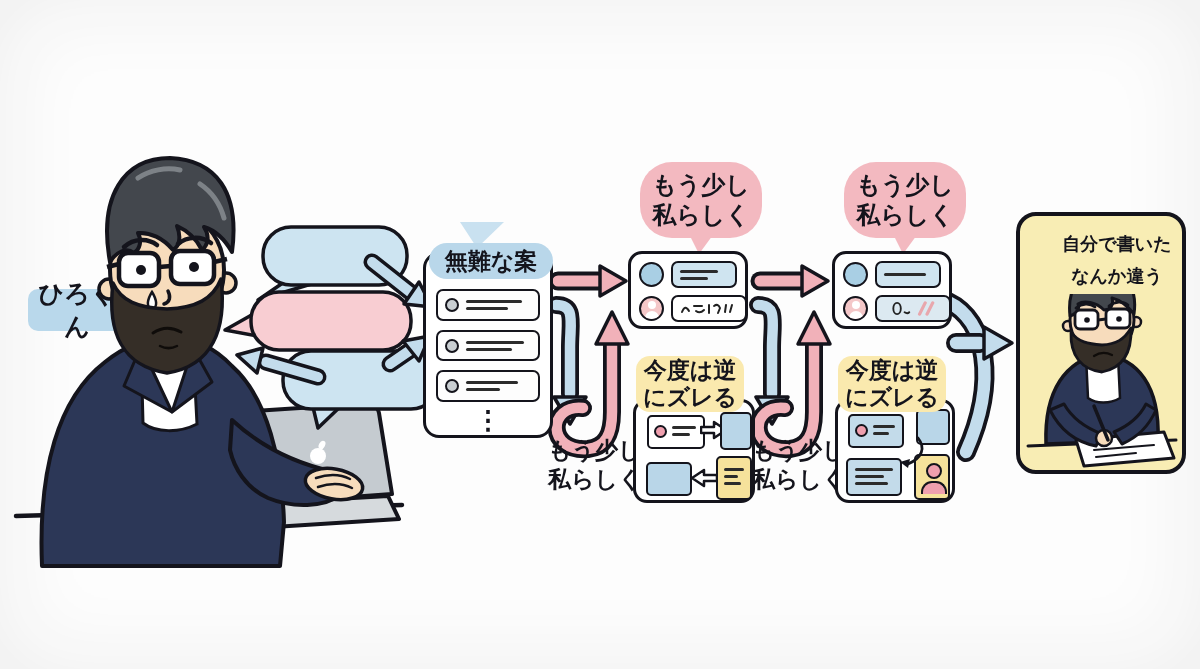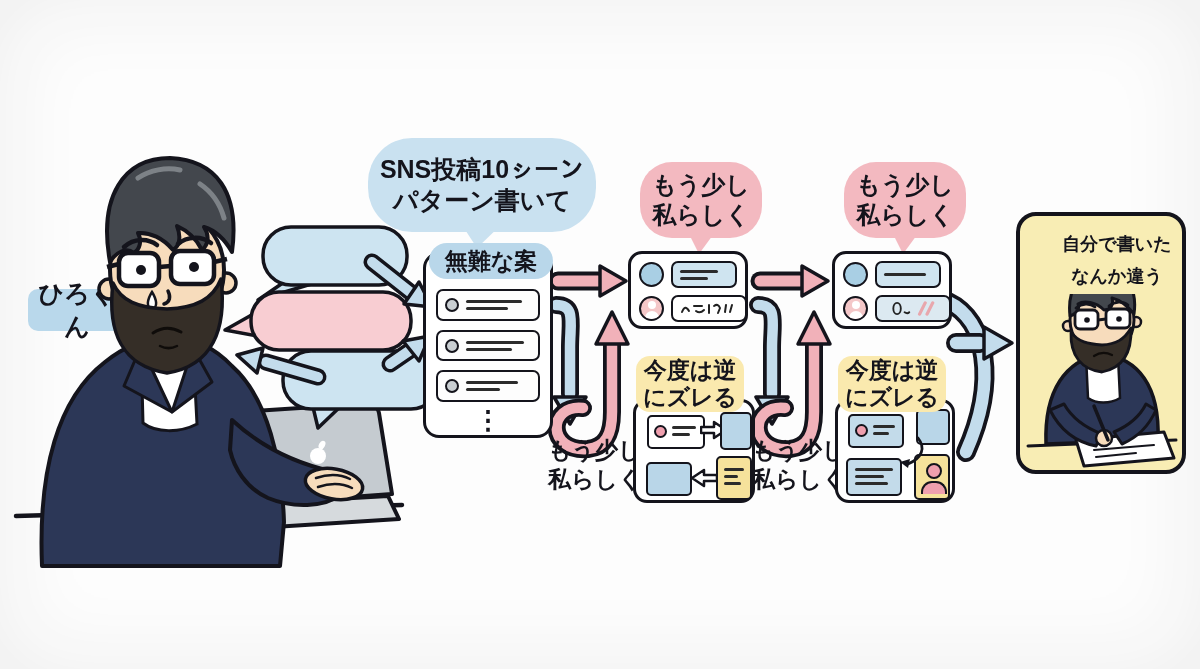--- a/index.html
+++ b/index.html
@@ -207,24 +207,20 @@
       <path d="M 948,302 C 986,320 998,380 966,452" stroke="#14141c" stroke-width="20" fill="none" stroke-linecap="round"></path>
       <path d="M 948,302 C 986,320 998,380 966,452" stroke="#c3dcec" stroke-width="12.5" fill="none" stroke-linecap="round"></path>
       <path d="M 956,343 L 980,343" stroke="#14141c" stroke-width="20" fill="none" stroke-linecap="round"></path>
       <path d="M 956,343 L 980,343" stroke="#c3dcec" stroke-width="12.5" fill="none" stroke-linecap="round"></path>
       <polygon points="984,327 984,359 1012,343" fill="#c3dcec" stroke="#14141c" stroke-width="3.5" stroke-linejoin="round"></polygon>
     </g>
   </svg>
 
   <div class="abs pill name-pill">ひろくん</div>
 
-  <div class="abs pill prompt-bubble">
-    <span>SNS投稿10ㇱーン</span>
-    <span>パターン書いて</span>
-  </div>
 
   <div class="abs bubble-text b1">なんか違う</div>
   <div class="abs bubble-text b2">なんか違う</div>
   <div class="abs bubble-text b3">なんか違う</div>
 
   <div class="card draft-card">
     <div class="draft-row">
       <span class="dot"></span>
       <span class="lns">
           <span class="ln" style="width:56px"></span>

